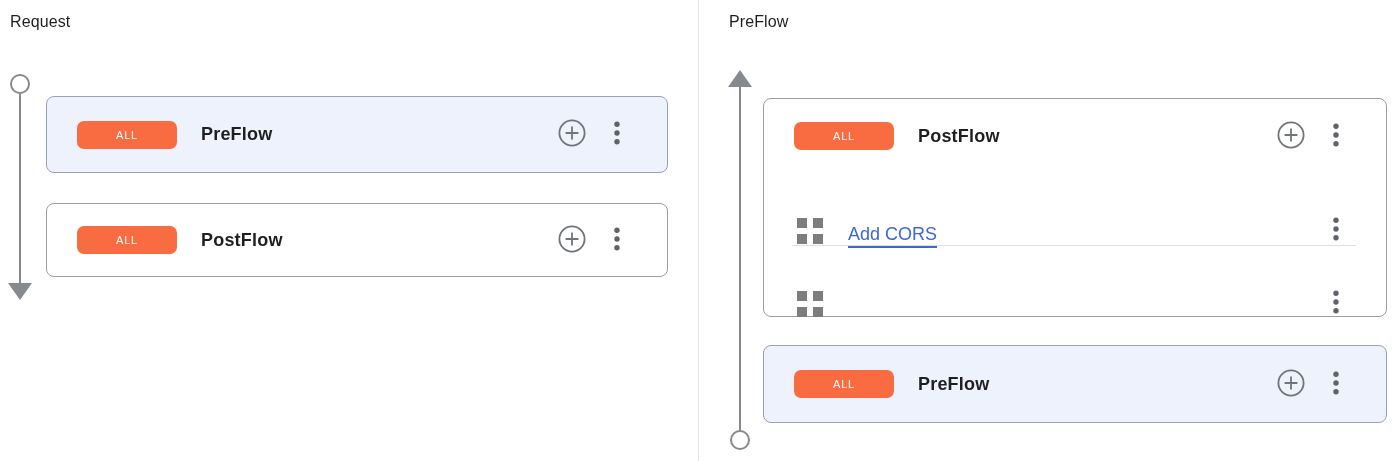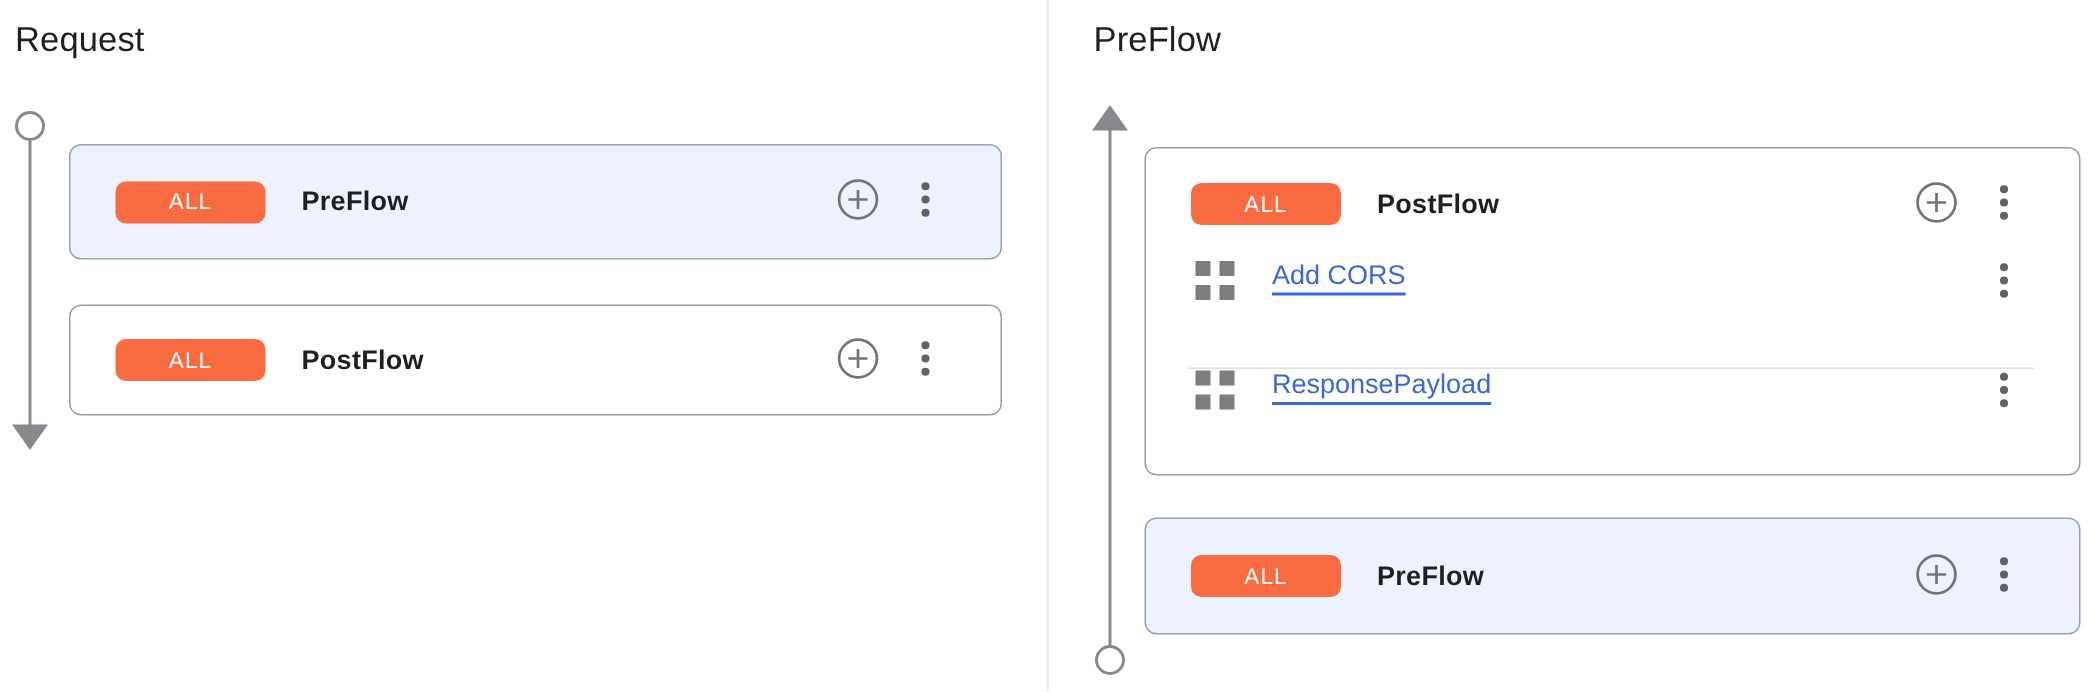--- a/index.html
+++ b/index.html
@@ -16,21 +16,21 @@
     overflow: hidden;
   }
   .panel-divider {
     position: absolute;
     left: 698px; top: 0;
     width: 1px; height: 461px;
     background: #e4e6e9;
   }
   .panel-title {
     position: absolute;
-    font-size: 23px;
+    font-size: 16px;
     font-weight: 400;
     color: #1f1f1f;
     letter-spacing: 0.1px;
   }
   #request-title  { left: 10px;  top: 13px; }
   #response-title { left: 729px; top: 13px; }
 
   
   .tl-circle {
     position: absolute;
@@ -79,36 +79,36 @@
   #card-res-preflow  { left: 763px; top: 345px; width: 624px; height: 78px; }
 
   .flow-row {
     display: flex;
     align-items: center;
     height: 100%;
     padding-left: 30px;
     padding-right: 38px;
   }
   .flow-header { height: 74px; }
-  .policy-row  { height: 72px; padding-left: 32px; padding-right: 38px; display: flex; align-items: flex-start; }
+  .policy-row  { height: 72px; padding-left: 32px; padding-right: 38px; display: flex; align-items: flex-end; }
   .row-divider {
     height: 1px;
     background: #e0e0e0;
     margin: 0 30px 0 28px;
   }
 
   .badge {
     display: inline-flex;
     align-items: center;
     justify-content: center;
     width: 100px; height: 28px;
     background: #f96b40;
     color: #ffffff;
     border-radius: 7px;
-    font-size: 15px;
+    font-size: 11px;
     font-weight: 500;
     letter-spacing: 0.8px;
     flex: 0 0 auto;
   }
   .flow-name {
     margin-left: 24px;
     font-size: 18px;
     font-weight: 700;
     color: #1f1f1f;
     letter-spacing: 0.2px;
@@ -258,21 +258,20 @@
 
     <div class="policy-row">
       <span class="grid-icon">
         <svg width="28" height="28" viewBox="0 0 28 28">
             <rect x="1" y="1" width="10" height="10" fill="#7d7d7d"></rect>
             <rect x="17" y="1" width="10" height="10" fill="#7d7d7d"></rect>
             <rect x="1" y="17" width="10" height="10" fill="#7d7d7d"></rect>
             <rect x="17" y="17" width="10" height="10" fill="#7d7d7d"></rect>
           </svg>
       </span>
-      <a class="policy-link">ResponsePayload</a>
       <span class="spacer"></span>
       <button class="icon-btn menu-btn">
         <span class="icon">
           <svg width="6" height="24" viewBox="0 0 6 24">
               <circle cx="3" cy="3.2" r="2.7" fill="#5f6368"></circle>
               <circle cx="3" cy="12" r="2.7" fill="#5f6368"></circle>
               <circle cx="3" cy="20.8" r="2.7" fill="#5f6368"></circle>
             </svg>
         </span>
       </button>

